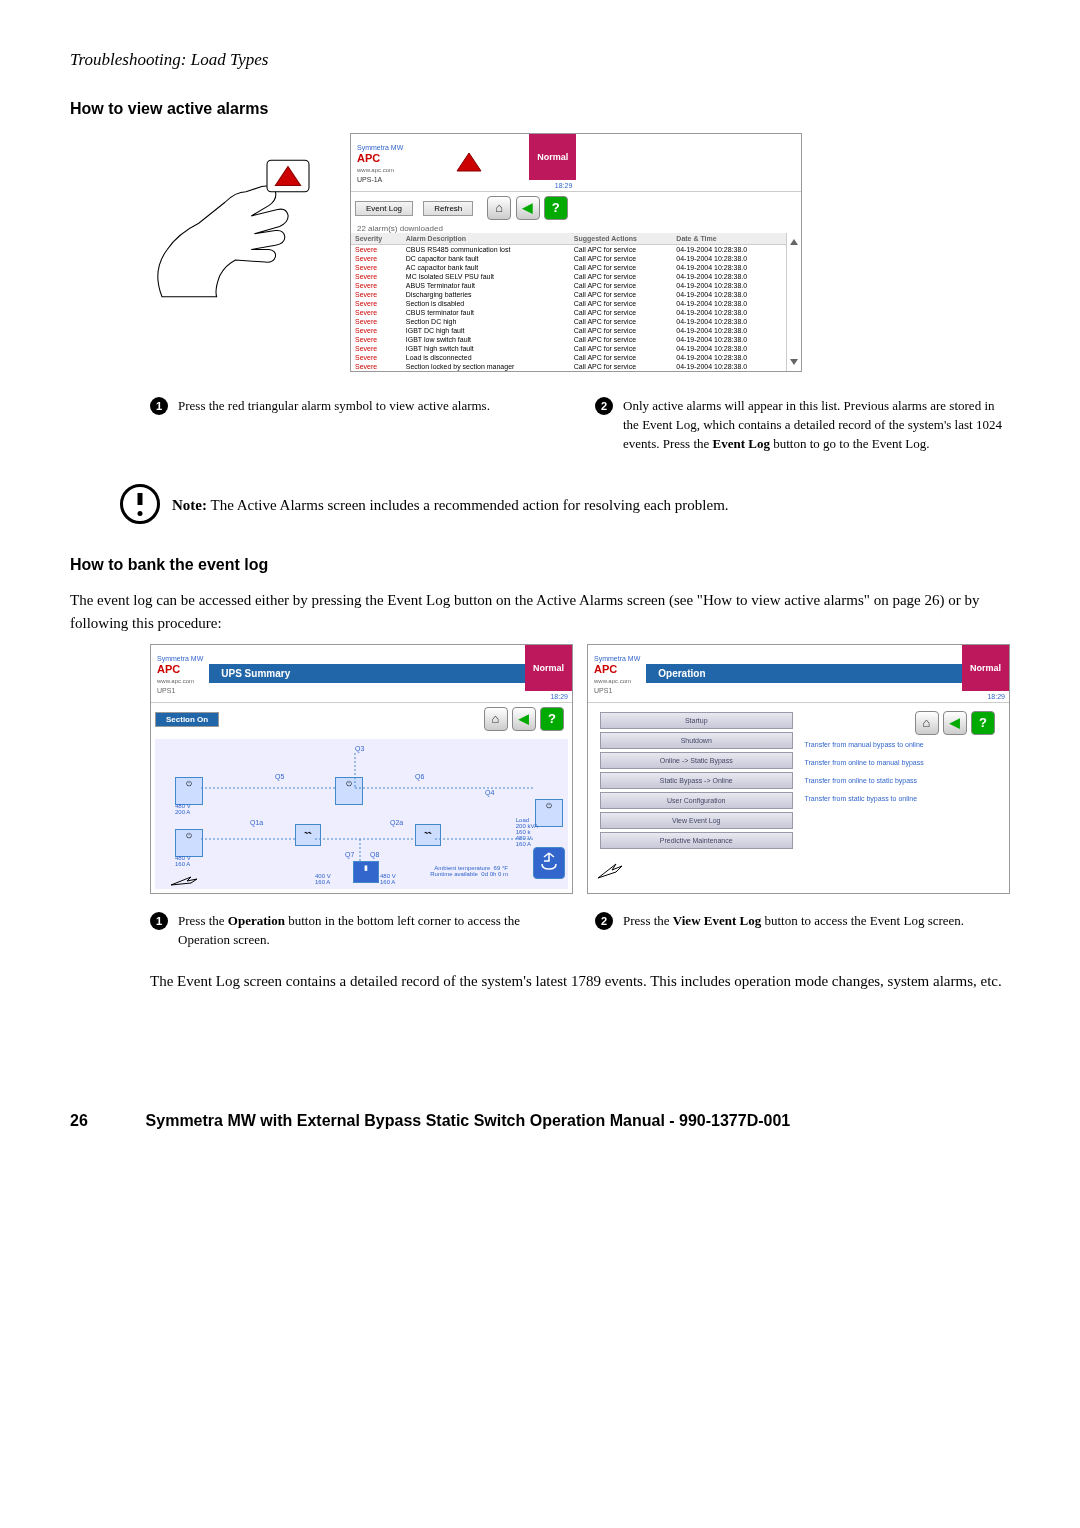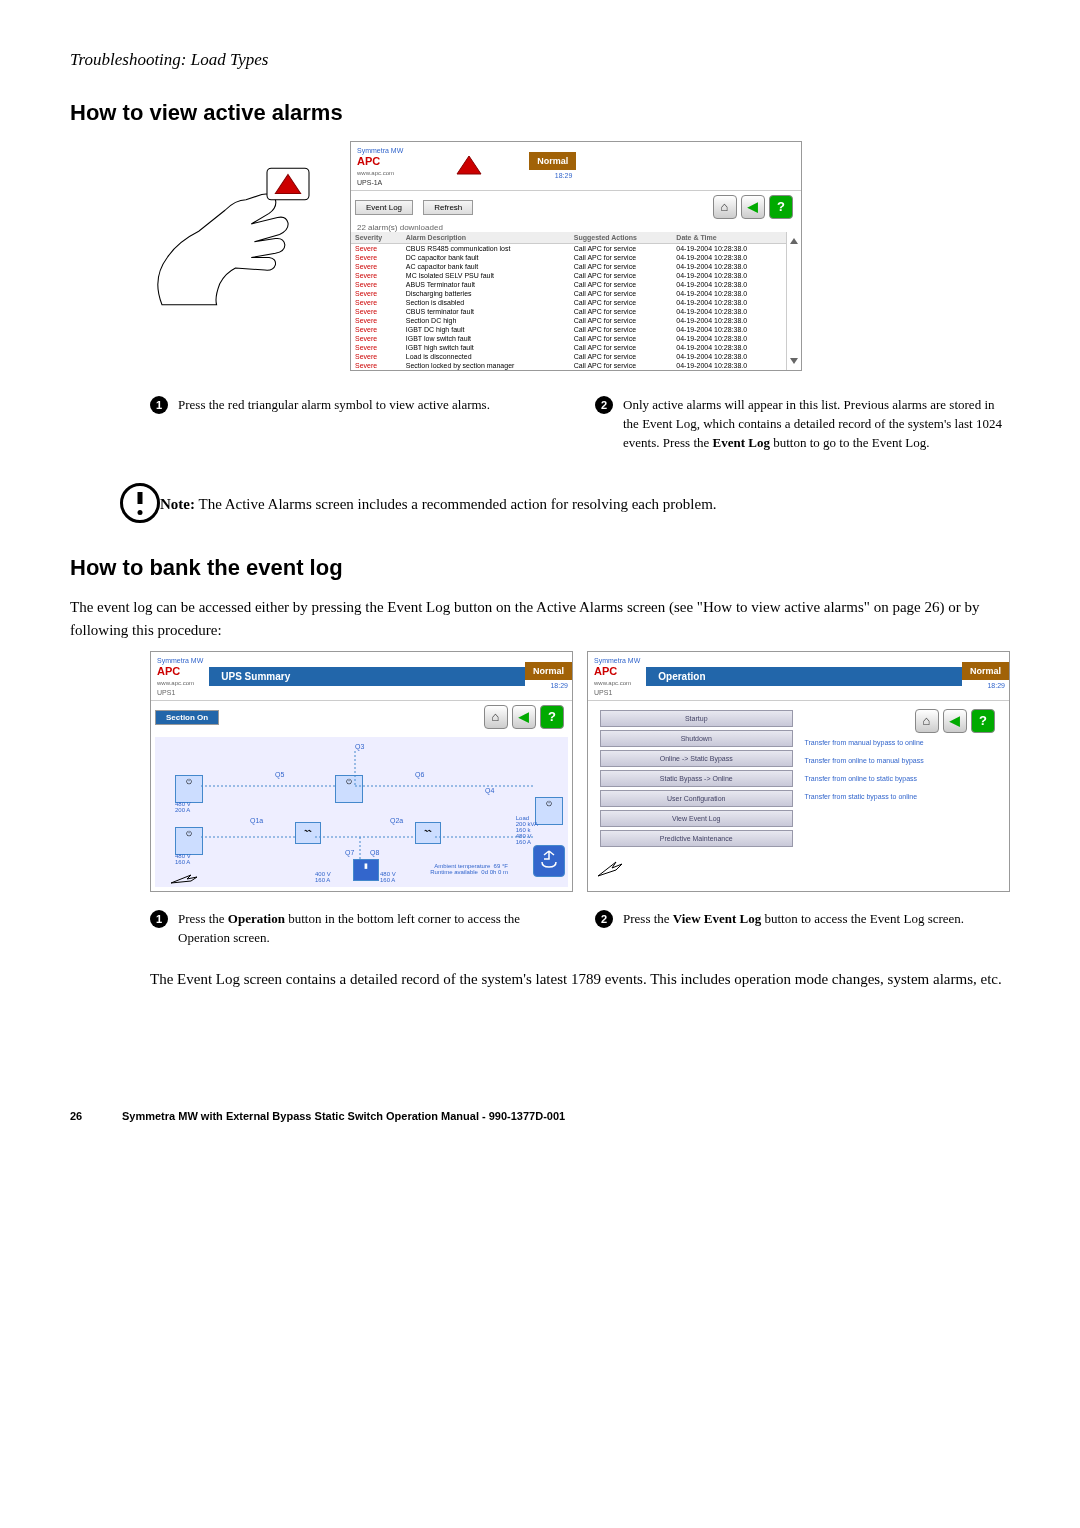--- a/index.html
+++ b/index.html
@@ -1,43 +1,43 @@
 <!DOCTYPE html>
 <html><head>
 <meta charset="utf-8">
 <style>
 body{font-family:Georgia,serif;background:#fff;margin:0;padding:50px 70px;color:#000;width:940px}
 .header-italic{font-style:italic;font-size:17px;margin-bottom:30px}
-.section-h{font-family:Arial,sans-serif;font-weight:bold;font-size:22px;margin:20px 0 15px}
+.section-h{font-family:Arial,sans-serif;font-weight:bold;font-size:16px;margin:20px 0 15px}
 .indent{margin-left:80px}
 .screenshot-box{border:1px solid #999;background:#fff;display:inline-block;font-family:Arial,sans-serif;font-size:8px}
 .app-header{display:flex;align-items:center;background:#fff;border-bottom:1px solid #ccc}
 .apc-logo{padding:3px 6px;font-size:9px;color:#666}
 .apc-logo b{color:#c00;font-size:11px}
 .title-band{background:#c00;color:#fff;padding:4px 12px;font-weight:bold;font-size:10px;flex:1}
 .title-band-blue{background:#26a;color:#fff;padding:4px 12px;font-weight:bold;font-size:10px;flex:1}
-.status-badge{background:#a16207;color:#fff;padding:4px 8px;font-size:9px;font-weight:bold;align-self:flex-start}
+.status-badge{background:#be185d;color:#fff;padding:18px 8px;font-size:9px;font-weight:bold;align-self:flex-start}
 .icon-row{text-align:right;padding:4px 8px}
 .icon-btn{display:inline-block;width:22px;height:22px;border-radius:4px;border:1px solid #888;background:linear-gradient(#fff,#ccc);text-align:center;line-height:22px;font-size:13px;font-weight:bold;color:#333;margin-left:2px}
 .btn-small{display:inline-block;background:linear-gradient(#f5f5f5,#ddd);border:1px solid #999;padding:2px 10px;font-size:8px;margin:4px}
 .alarm-table{width:100%;border-collapse:collapse;font-size:7px}
 .alarm-table th{background:#eee;padding:2px 4px;text-align:left;color:#666;border-bottom:1px solid #ccc}
 .alarm-table td{padding:1px 4px}
 .sev{color:#c00}
 .callout{display:flex;gap:10px;margin:10px 0}
 .callout-num{width:18px;height:18px;border-radius:50%;background:#000;color:#fff;font-size:11px;text-align:center;line-height:18px;font-family:Arial;font-weight:bold;flex-shrink:0}
 .callout-text{font-size:13px;line-height:1.45}
 .two-col{display:flex;gap:30px}
 .two-col>div{flex:1}
-.note-row{display:flex;align-items:flex-start;margin:20px 0 30px 50px}
+.note-row{display:flex;align-items:flex-start;gap:12px;margin:20px 0 30px 50px}
 .note-icon{width:34px;height:34px;border:3px solid #000;border-radius:50%;position:relative;flex-shrink:0}
 .note-icon::before{content:"";position:absolute;width:5px;height:12px;background:#000;left:50%;top:6px;transform:translateX(-50%)}
 .note-icon::after{content:"";position:absolute;width:5px;height:5px;background:#000;left:50%;bottom:5px;transform:translateX(-50%);border-radius:50%}
 .body-text{font-size:15px;line-height:1.5;margin:10px 0}
-.footer{font-family:Arial,sans-serif;font-weight:bold;font-size:11px;margin-top:120px}
+.footer{font-family:Arial,sans-serif;font-weight:bold;font-size:16px;margin-top:120px}
 .hand-img{width:210px;height:170px;position:relative;margin-left:50px}
 .hand-img svg{width:100%;height:100%}
 .ups-diagram{background:#eef;height:150px;position:relative;margin:4px}
 .ups-block{position:absolute;border:1px solid #48c;background:#cdf;font-size:7px;text-align:center;padding:2px}
 .op-panel{display:flex;background:#fff;padding:6px}
 .op-col{flex:1}
 .op-btn{background:linear-gradient(#e8e8f0,#c8c8d8);border:1px solid #99a;padding:4px 6px;font-size:7px;margin:3px 6px;text-align:center;color:#446}
 .op-label{font-size:7px;color:#36c;padding:4px 6px;margin:3px 0}
 .scroll-tri{width:0;height:0;border-left:4px solid transparent;border-right:4px solid transparent;display:block;margin:2px auto}
 .up-tri{border-bottom:6px solid #666}
@@ -73,21 +73,21 @@
       <div style="width:120px;text-align:center">
         <svg width="30" height="24">
             <polygon points="15,3 27,21 3,21" fill="#c00" stroke="#800"></polygon>
           </svg>
       </div>
       <div style="text-align:right">
         <div class="status-badge">Normal</div>
         <div style="font-size:7px;color:#36c;padding:2px 4px">18:29</div>
       </div>
     </div>
-    <div style="display:flex;justify-content:space-between;align-items:center">
+    <div style="display:flex;align-items:center">
       <div>
         <span class="btn-small">Event Log</span>
         <span class="btn-small">Refresh</span>
       </div>
       <div class="icon-row">
         <span class="icon-btn">⌂</span>
         <span class="icon-btn" style="color:#0a0">◀</span>
         <span class="icon-btn" style="background:#0a0;color:#fff">?</span>
       </div>
     </div>

